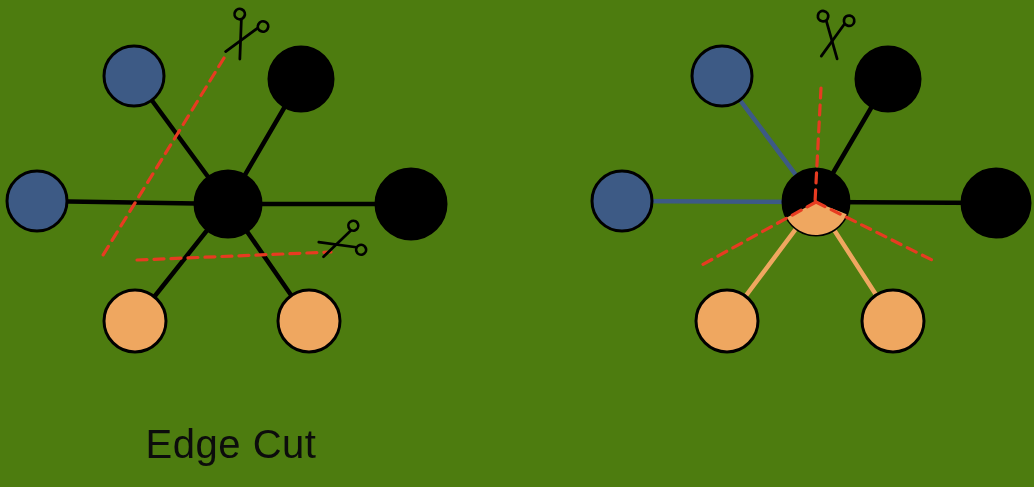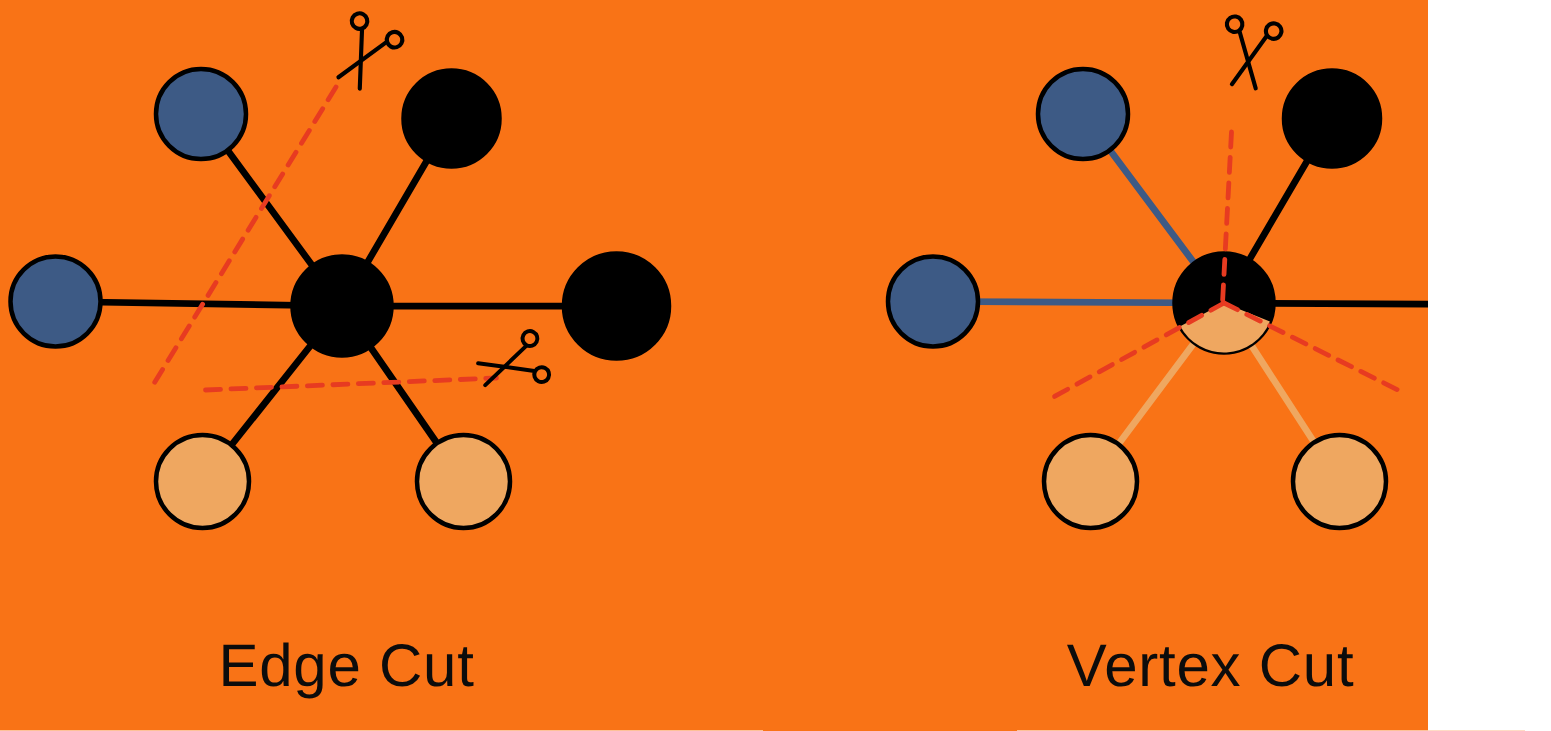--- a/index.html
+++ b/index.html
@@ -1,20 +1,20 @@
 <!DOCTYPE html>
 <html><head>
 <meta charset="utf-8">
 <style>
   html,body{margin:0;padding:0;background:#ffffff;}
   .canvas{
     position:relative;
-    width:952px;
+    width:1034px;
     height:487px;
-    background:#f97316;
+    background:#4d7c0f;
     overflow:hidden;
     font-family:"Liberation Sans", sans-serif;
   }
   .canvas svg{position:absolute;left:0;top:0;}
   .caption{
     position:absolute;
     top:422px;
     transform:translateX(-50%);
     font-family:"Liberation Sans", sans-serif;
     font-size:40px;
@@ -80,14 +80,13 @@
         <line x1="816" y1="202" x2="932" y2="260" stroke="#e73b21" stroke-width="3.2" stroke-dasharray="10 7" stroke-linecap="round"></line>
         <g transform="translate(833 36) rotate(100) scale(1.15)">
           <line x1="-12" y1="-8" x2="19" y2="7" stroke="#000000" stroke-width="2.4" fill="none" stroke-linecap="round"></line>
           <line x1="-12" y1="8" x2="19" y2="-7" stroke="#000000" stroke-width="2.4" fill="none" stroke-linecap="round"></line>
           <circle cx="-15.5" cy="-11.5" r="4.5" stroke="#000000" stroke-width="2.4" fill="none" stroke-linecap="round"></circle>
           <circle cx="-15.5" cy="11.5" r="4.5" stroke="#000000" stroke-width="2.4" fill="none" stroke-linecap="round"></circle>
         </g>
       </g>
     </svg>
   <div class="caption caption-left">Edge Cut</div>
-  <div class="caption caption-right">Vertex Cut</div>
 </div>
 
 </body></html>

